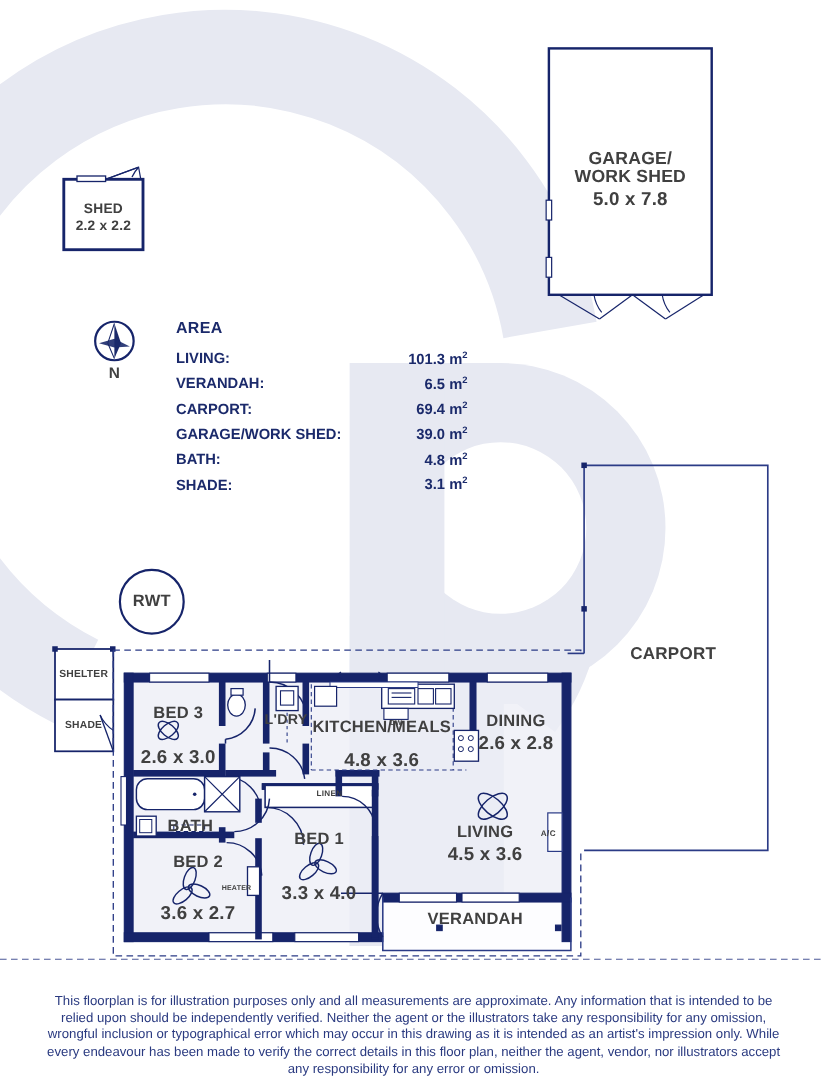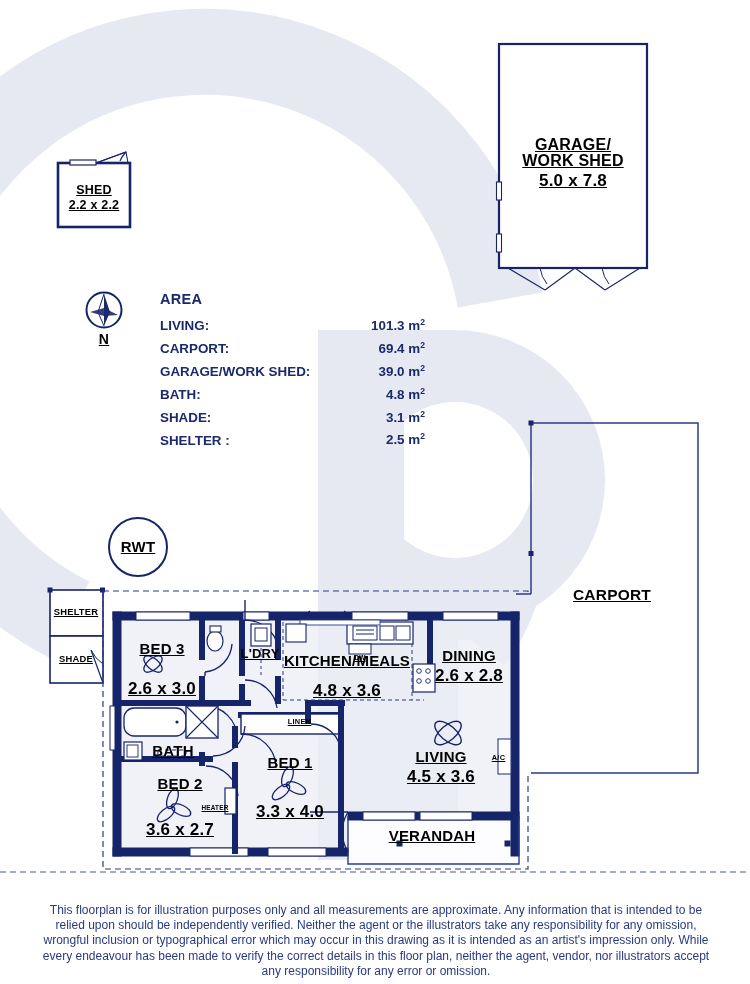--- a/index.html
+++ b/index.html
@@ -3,21 +3,21 @@
 <meta charset="utf-8">
 <style>
   html,body{margin:0;padding:0;}
   body{
     width:750px;height:984px;background:#ffffff;position:relative;overflow:hidden;
     font-family:"Liberation Sans", sans-serif;
     color:#1b2a6b;
   }
   #stage{position:absolute;left:0;top:0;width:750px;height:984px;}
   svg#plan{position:absolute;left:0;top:0;width:750px;height:984px;}
-  .lbl{position:absolute;color:#000000;font-weight:700;letter-spacing:.2px;white-space:nowrap;text-decoration:underline;}
+  .lbl{position:absolute;color:#404040;font-weight:700;letter-spacing:.2px;white-space:nowrap;}
   .lbl.c{transform:translateX(-50%);text-align:center;}
 
   
   #area-table{position:absolute;left:160px;top:291px;width:265px;}
   #area-table .atitle{font-size:14.5px;font-weight:700;letter-spacing:.3px;margin-bottom:6px;}
   #area-table .arow{display:flex;justify-content:space-between;align-items:baseline;
                     font-size:13.4px;font-weight:600;line-height:18.4px;}
   #area-table .arow.total{font-weight:700;margin-top:5px;}
   #area-table .aval{font-weight:700;}
   #area-table .aval sup{font-size:8.6px;vertical-align:super;}
@@ -324,38 +324,38 @@
 
   <div class="lbl c nlabel" style="left:104px;top:331px;">N</div>
 
   <div id="area-table">
     <div class="atitle">AREA</div>
     <div class="arow">
         <span>LIVING:</span>
         <span class="aval"><span>101.3</span>&nbsp;<span>m</span><sup>2</sup></span>
       </div>
     <div class="arow">
+        <span>VERANDAH:</span>
+        <span class="aval"><span>6.5</span>&nbsp;<span>m</span><sup>2</sup></span>
+      </div>
+    <div class="arow">
         <span>CARPORT:</span>
         <span class="aval"><span>69.4</span>&nbsp;<span>m</span><sup>2</sup></span>
       </div>
     <div class="arow">
         <span>GARAGE/WORK SHED:</span>
         <span class="aval"><span>39.0</span>&nbsp;<span>m</span><sup>2</sup></span>
       </div>
     <div class="arow">
         <span>BATH:</span>
         <span class="aval"><span>4.8</span>&nbsp;<span>m</span><sup>2</sup></span>
       </div>
     <div class="arow">
         <span>SHADE:</span>
         <span class="aval"><span>3.1</span>&nbsp;<span>m</span><sup>2</sup></span>
-      </div>
-    <div class="arow">
-        <span>SHELTER :</span>
-        <span class="aval"><span>2.5</span>&nbsp;<span>m</span><sup>2</sup></span>
       </div>
   </div>
 
   <div class="lbl c" style="left:138px;top:538px;font-size:15px;">RWT</div>
 
   <div class="lbl c" style="left:76px;top:606px;font-size:9.4px;">SHELTER</div>
   <div class="lbl c" style="left:76px;top:653px;font-size:9.4px;">SHADE</div>
 
   <div class="lbl c" style="left:612px;top:586px;font-size:15.5px;">CARPORT</div>
 

